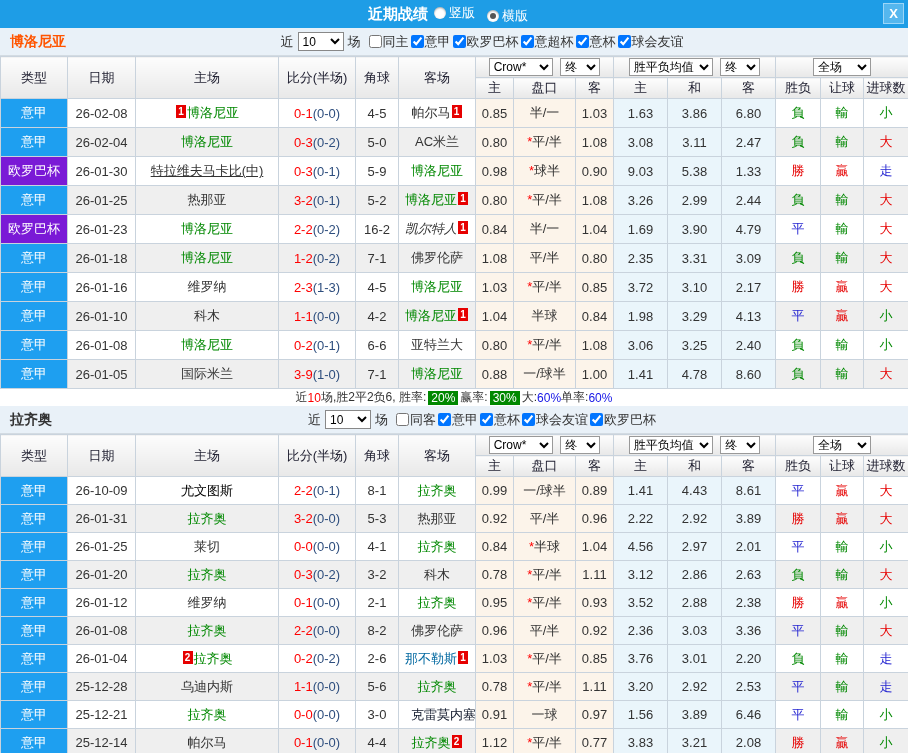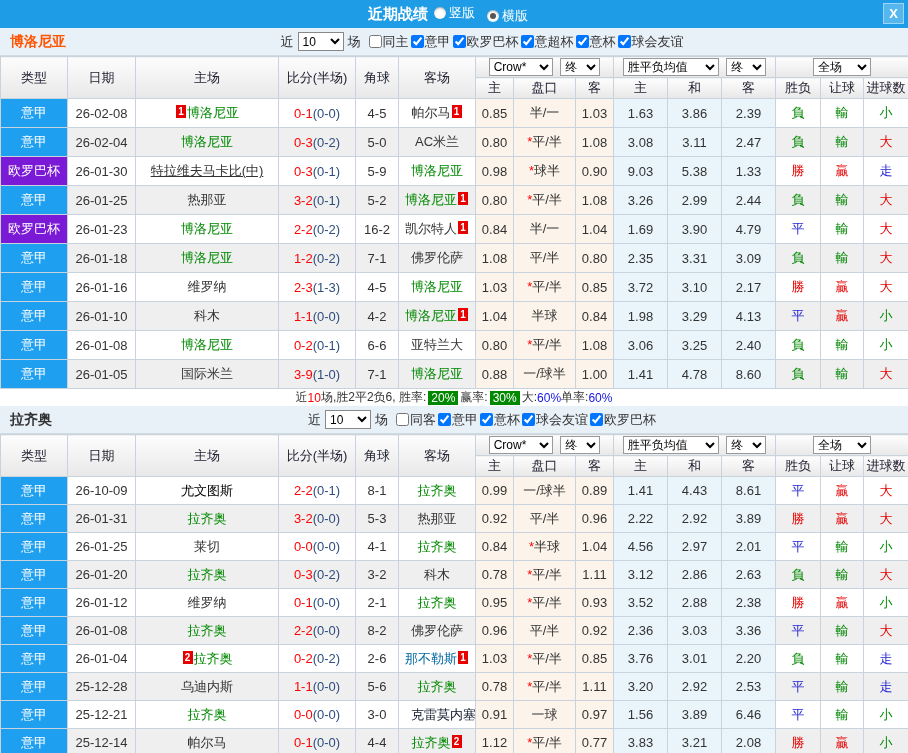--- a/index.html
+++ b/index.html
@@ -17,21 +17,21 @@
 .filters .near{margin-right:4px;}
 .count{width:46px;height:19px;font-size:12px;margin-right:4px;border:1px solid #888;background:#fff;}
 .games{margin-right:6px;}
 .cbs{display:flex;align-items:center;}
 .cbs label{display:inline-flex;align-items:center;cursor:pointer;}
 .cbs input{width:13px;height:13px;margin:0 1px 0 2px;}
 table.grid{width:908px;border-collapse:collapse;table-layout:fixed;}
 .grid th,.grid td{border:1px solid #c9d3dd;text-align:center;overflow:hidden;white-space:nowrap;padding:0;}
 .grid thead th{background:linear-gradient(#fdfdfd,#e8e8e8);font-weight:normal;color:#223;font-size:13px;height:21px;}
 .hsel{height:18px;font-size:12px;border:1px solid #999;background:#fff;vertical-align:middle;margin:0 2px;}
-.w64{width:64px}.w40{width:40px}.w96{width:96px}.w56{width:58px}
+.w64{width:64px}.w40{width:40px}.w96{width:84px}.w56{width:58px}
 .grid td{height:29px;font-size:13px;color:#333;background:#fff;}
 .sec-1 .grid td{height:28px;}
 .grid tbody tr:nth-child(even) td{background:#efefef;}
 .grid td.odd,.grid tbody tr:nth-child(even) td.odd{background:#fcf4ea;}
 .grid td.mean,.grid tbody tr:nth-child(even) td.mean{background:#eaf5fb;}
 .grid td.type{color:#fff;}
 .card{display:inline-block;background:#e60000;color:#fff;font-size:10px;font-weight:bold;line-height:13px;height:13px;min-width:10px;padding:0 1px;vertical-align:2px;margin:0 1px;}
 .ft{color:#ff0000;}
 .ht{color:#2e4e7e;}
 .star{color:#ff0000;}
@@ -147,21 +147,21 @@
             <td class="date">26-02-08</td>
             <td class="home"><span class="card">1</span><span style="color: rgb(0, 136, 0);">博洛尼亚</span></td>
             <td class="score"><span class="ft">0-1</span><span class="ht">(0-0)</span></td>
             <td class="corner">4-5</td>
             <td class="away"><span style="color: rgb(51, 51, 51);">帕尔马</span><span class="card">1</span></td>
             <td class="odd">0.85</td>
             <td class="odd hcap">半/一</td>
             <td class="odd">1.03</td>
             <td class="mean">1.63</td>
             <td class="mean">3.86</td>
-            <td class="mean">2.39</td>
+            <td class="mean">6.80</td>
             <td class="res" style="color: rgb(0, 136, 0);">負</td>
             <td class="res" style="color: rgb(0, 136, 0);">輸</td>
             <td class="res" style="color: rgb(0, 136, 0);">小</td>
           </tr>
           <tr>
             <td class="type" style="background: rgb(30, 159, 240);">意甲</td>
             <td class="date">26-02-04</td>
             <td class="home"><span style="color: rgb(0, 136, 0);">博洛尼亚</span></td>
             <td class="score"><span class="ft">0-3</span><span class="ht">(0-2)</span></td>
             <td class="corner">5-0</td>
@@ -209,21 +209,21 @@
             <td class="res" style="color: rgb(0, 136, 0);">負</td>
             <td class="res" style="color: rgb(0, 136, 0);">輸</td>
             <td class="res" style="color: rgb(230, 0, 0);">大</td>
           </tr>
           <tr>
             <td class="type" style="background: rgb(122, 26, 214);">欧罗巴杯</td>
             <td class="date">26-01-23</td>
             <td class="home"><span style="color: rgb(0, 136, 0);">博洛尼亚</span></td>
             <td class="score"><span class="ft">2-2</span><span class="ht">(0-2)</span></td>
             <td class="corner">16-2</td>
-            <td class="away"><span style="color: rgb(51, 51, 51);">凯尔特人</span><span class="card">1</span></td>
+            <td class="away"><span style="color: rgb(51, 51, 51); font-style: italic;">凯尔特人</span><span class="card">1</span></td>
             <td class="odd">0.84</td>
             <td class="odd hcap">半/一</td>
             <td class="odd">1.04</td>
             <td class="mean">1.69</td>
             <td class="mean">3.90</td>
             <td class="mean">4.79</td>
             <td class="res" style="color: rgb(31, 31, 208);">平</td>
             <td class="res" style="color: rgb(0, 136, 0);">輸</td>
             <td class="res" style="color: rgb(230, 0, 0);">大</td>
           </tr>

